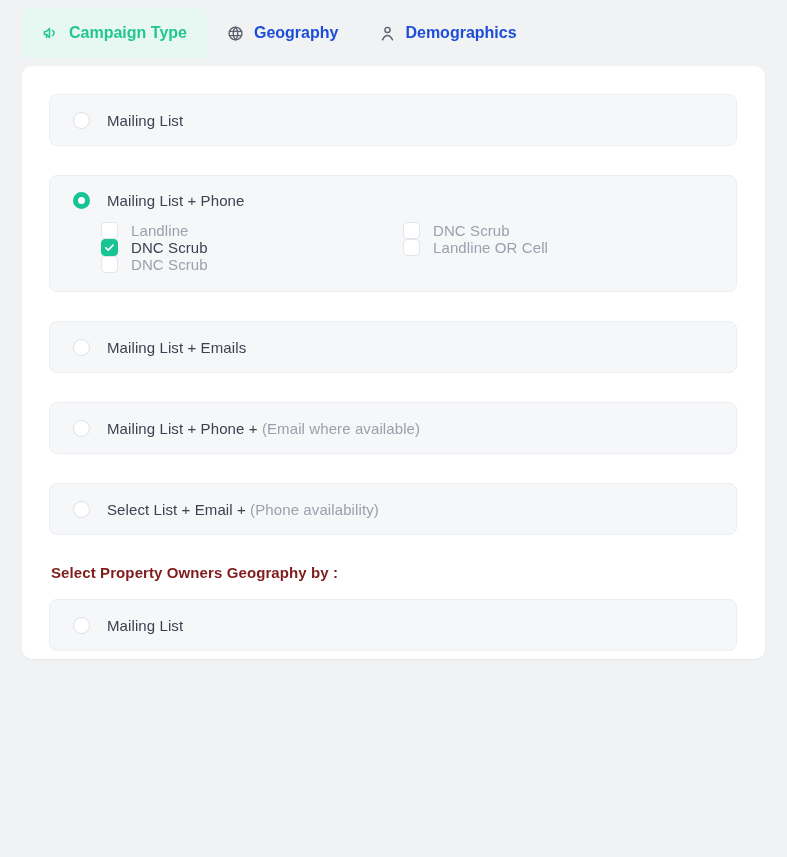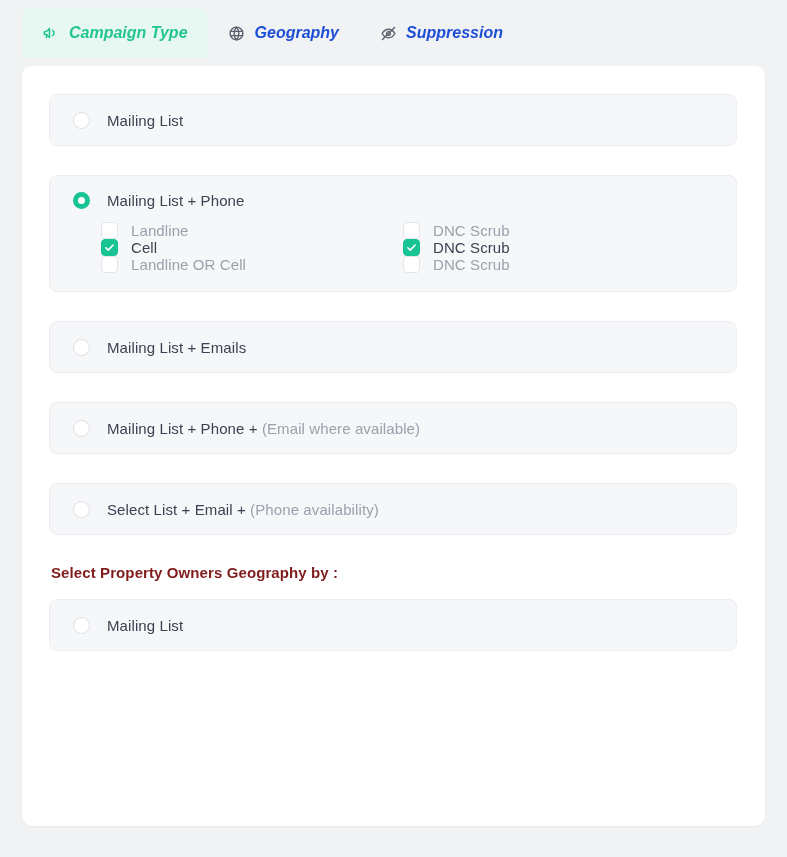--- a/index.html
+++ b/index.html
@@ -16,21 +16,20 @@
     overflow: hidden;
   }
 
   
   .tabbar {
     display: flex;
     align-items: stretch;
     height: 66px;
     padding-left: 22px;
     gap: 0px;
-    font-style: italic;
   }
 
   .tab {
     display: flex;
     align-items: center;
     gap: 9px;
     padding: 0 20px;
     height: 50px;
     margin-top: 8px;
     border-radius: 8px 8px 0 0;
@@ -56,21 +55,21 @@
     flex: 0 0 18px;
   }
   .tab .tab-icon svg { display: block; }
 
   
   .card {
     position: relative;
     margin: 0 22px;
     background: #ffffff;
     border-radius: 10px;
-    height: 760px;
+    height: 593px;
     padding: 28px 27px 0 27px;
     box-shadow: 0 1px 2px rgba(17, 24, 39, 0.04);
   }
 
   
   .option-row {
     background: #f6f7f9;
     border: 1px solid #eceef1;
     border-radius: 8px;
     width: 688px;
@@ -192,31 +191,30 @@
     <span class="tab-icon">
       <svg width="17" height="17" viewBox="0 0 24 24" fill="none" stroke="#5b616e" stroke-width="2" stroke-linecap="round" stroke-linejoin="round">
         <circle cx="12" cy="12" r="9"></circle>
         <path d="M3.5 9h17M3.5 15h17"></path>
         <path d="M12 3a14 14 0 0 0 0 18a14 14 0 0 0 0-18z"></path>
       </svg>
     </span>
     <span>Geography</span>
   </div>
 
-
   <div class="tab">
     <span class="tab-icon">
       <svg width="17" height="17" viewBox="0 0 24 24" fill="none" stroke="#5b616e" stroke-width="2" stroke-linecap="round" stroke-linejoin="round">
-        <path d="M3 12s3.6-6 9-6 9 6 9 6-3.6 6-9 6-9-6-9-6z"></path>
-        <circle cx="12" cy="12" r="2.6"></circle>
-        <path d="M3.5 20.5L20.5 3.5"></path>
+        <circle cx="12" cy="7" r="3.6"></circle>
+        <path d="M5 21c1.8-4.2 4.2-6.2 7-6.2s5.2 2 7 6.2"></path>
       </svg>
     </span>
-    <span>Suppression</span>
-  </div>
+    <span>Demographics</span>
+  </div>
+
 
 </div>
 
 <div class="card">
 
   <div class="option-row">
     <span class="radio"></span>
     <span class="option-label">Mailing List</span>
   </div>
 
@@ -235,35 +233,27 @@
         <span class="sub-label">Landline</span>
       </div>
 
       <div class="sub-item">
         <span class="checkbox">
           
         </span>
         <span class="sub-label">DNC Scrub</span>
       </div>
 
+
       <div class="sub-item on">
         <span class="checkbox checked">
           <svg width="11" height="11" viewBox="0 0 24 24" fill="none" stroke="#ffffff" stroke-width="3.4" stroke-linecap="round" stroke-linejoin="round">
               <path d="M4 12.5l5.2 5.2L20 6.6"></path>
             </svg>
         </span>
-        <span class="sub-label">Cell</span>
-      </div>
-
-      <div class="sub-item on">
-        <span class="checkbox checked">
-          <svg width="11" height="11" viewBox="0 0 24 24" fill="none" stroke="#ffffff" stroke-width="3.4" stroke-linecap="round" stroke-linejoin="round">
-              <path d="M4 12.5l5.2 5.2L20 6.6"></path>
-            </svg>
-        </span>
         <span class="sub-label">DNC Scrub</span>
       </div>
 
       <div class="sub-item">
         <span class="checkbox">
           
         </span>
         <span class="sub-label">Landline OR Cell</span>
       </div>
 

